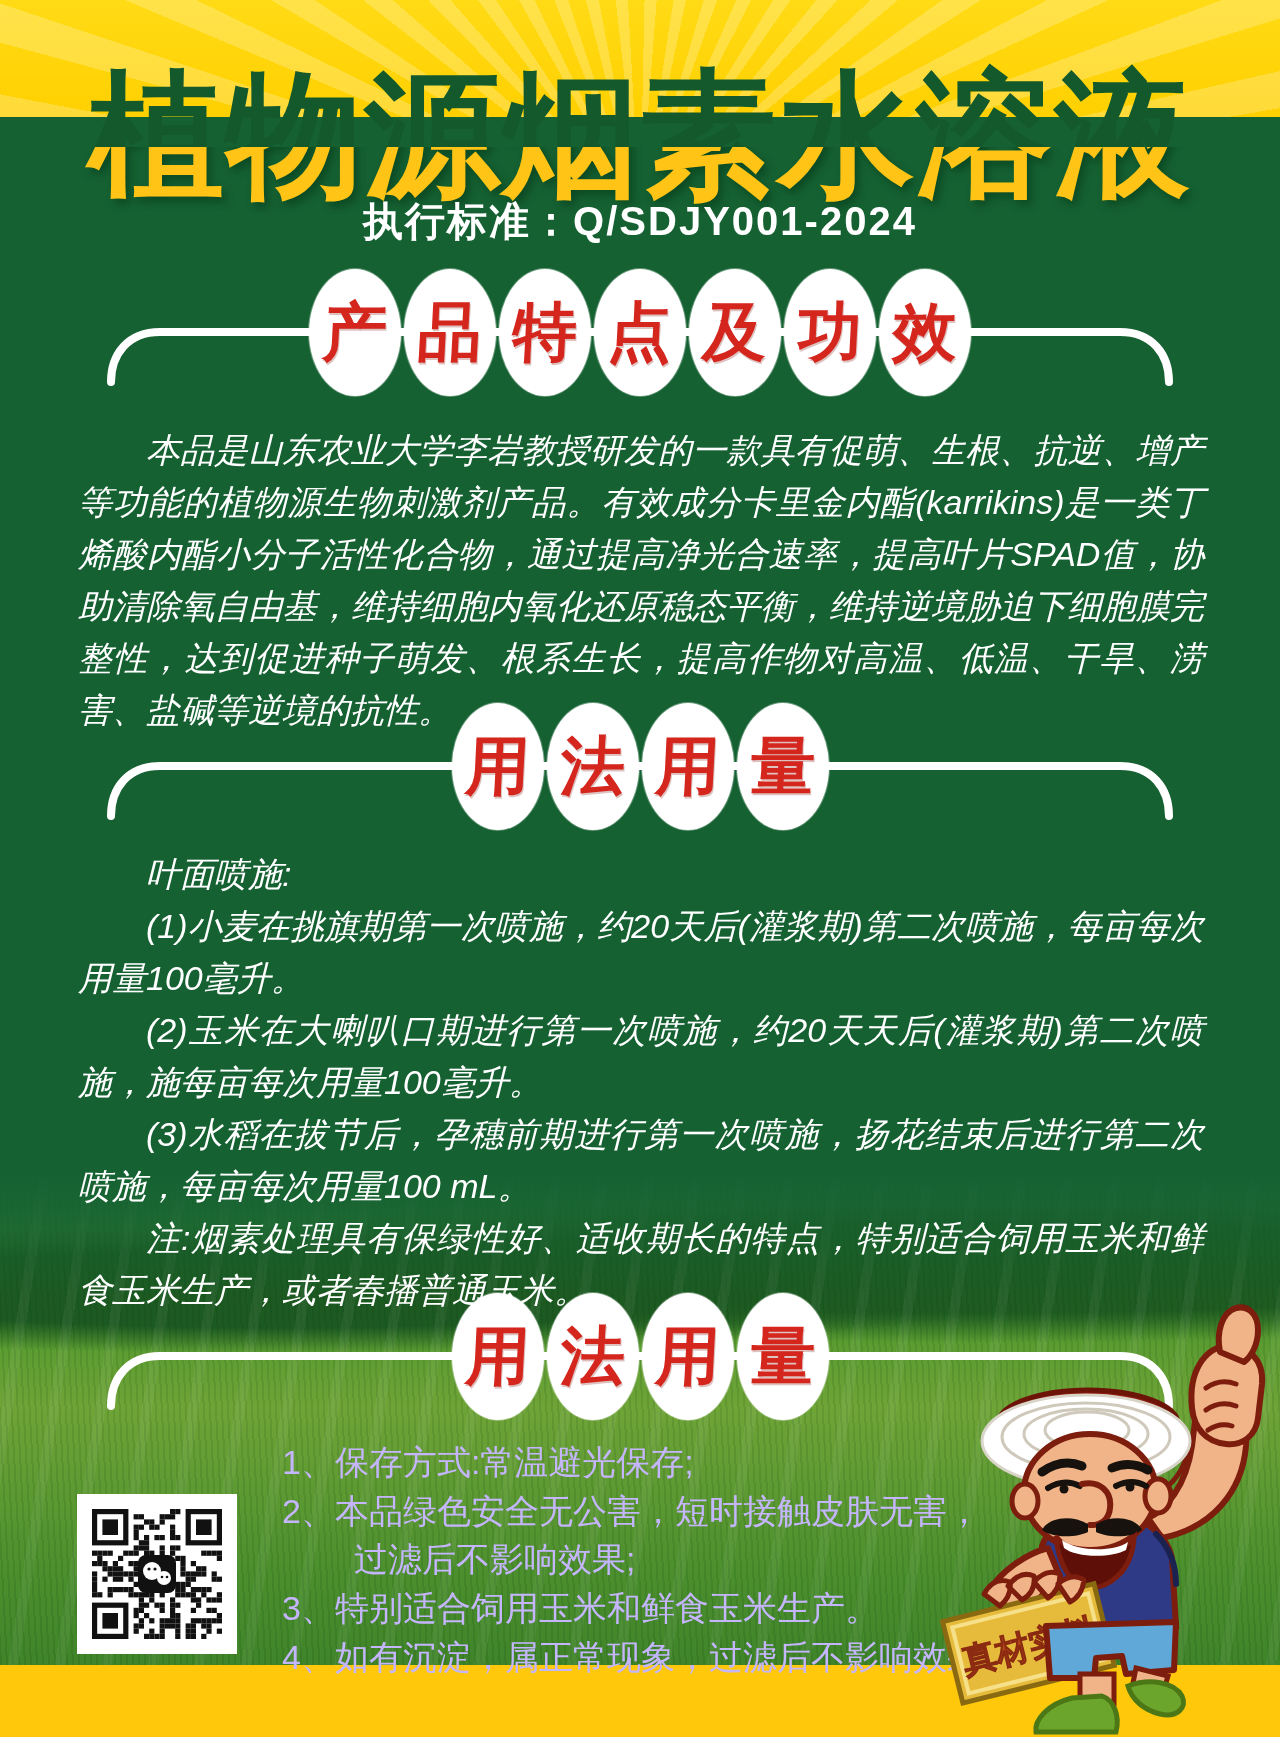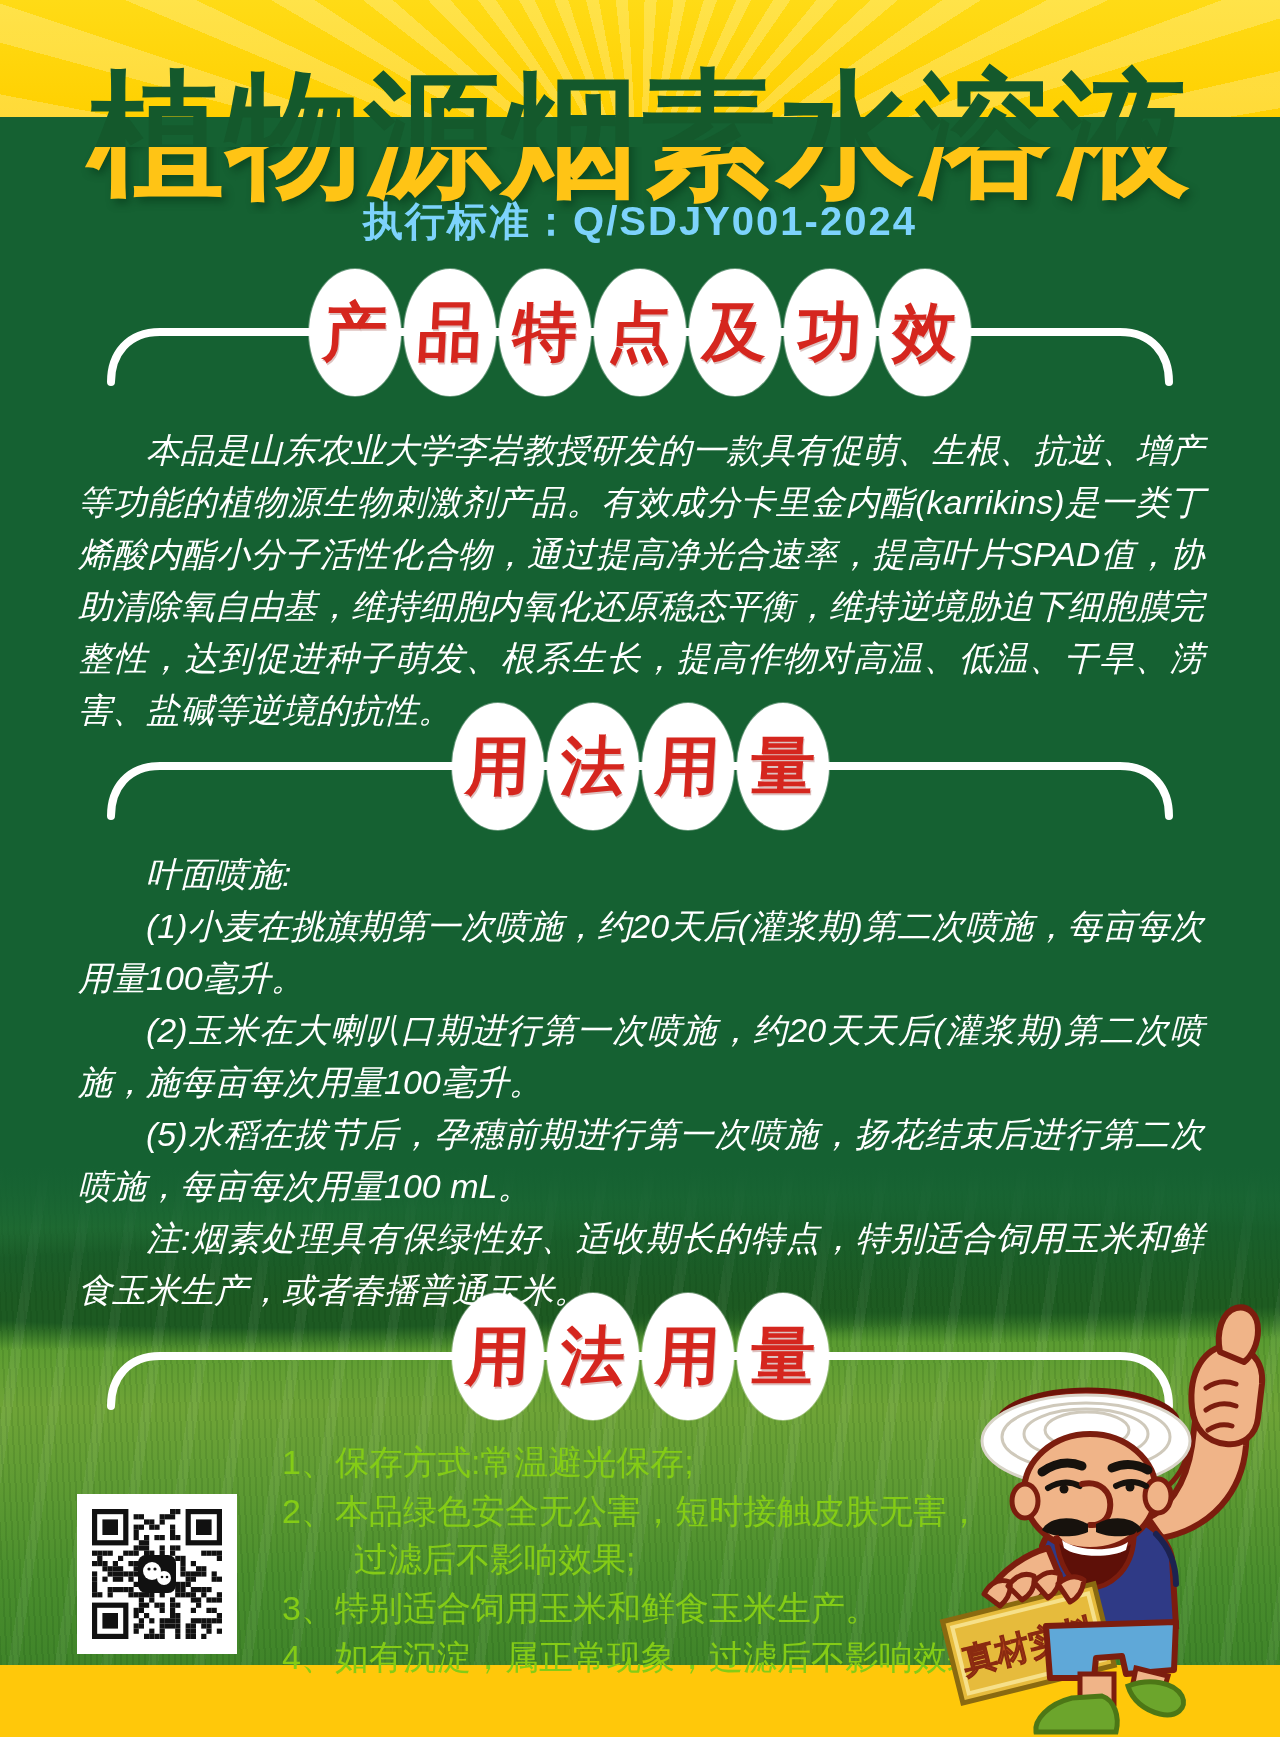--- a/index.html
+++ b/index.html
@@ -29,21 +29,21 @@
     background:linear-gradient(180deg,#156132 0%,#156132 7%,rgba(21,97,50,.75) 16%,rgba(21,97,50,0) 32%);}
 
   
   .title-wrap{position:absolute;left:0;top:26px;width:1280px;height:164px;margin-top:30px;}
   .title-layer{position:absolute;left:0;top:0;width:100%;text-align:center;
     font-family:"DejaVu Sans","Liberation Sans",sans-serif;font-weight:900;
     font-size:136px;line-height:158px;letter-spacing:2px;white-space:nowrap;}
   .title-green{color:#14592c;clip-path:inset(0 0 calc(100% - 91px) 0);}
   .title-yellow{color:#ffc415;clip-path:inset(91px 0 0 0);text-shadow:4px 5px 8px rgba(0,45,18,.45);}
 
-  .standard{position:absolute;left:0;top:194px;width:1280px;text-align:center;color:#7dd3fc;
+  .standard{position:absolute;left:0;top:194px;width:1280px;text-align:center;color:#ffffff;
     font-size:40px;font-weight:bold;letter-spacing:2px;}
 
   
   .sec-header{position:absolute;left:0;width:1280px;height:170px;}
   .sec-line{position:absolute;left:104px;top:56px;}
   .sec-ovals{position:absolute;left:0;top:0;width:100%;height:128px;
     display:flex;justify-content:center;align-items:center;gap:3px;}
   .oval{width:92px;height:127px;background:#fff;border-radius:50%;flex:0 0 auto;
     display:flex;align-items:center;justify-content:center;box-shadow:0 0 0 1px rgba(255,255,255,.35);}
   .oval-char{font-family:"DejaVu Serif","Liberation Serif",serif;font-weight:bold;
@@ -54,21 +54,21 @@
   #header-notes{top:1292px;}
 
   
   .body-text{position:absolute;left:78px;width:1126px;color:#fff;font-size:34px;
     line-height:52px;text-align:justify;font-style:italic;}
   .body-text p{margin:0;text-indent:2em;}
   #features-body{top:424px;}
   #usage-body{top:848px;}
 
   
-  .notes-list{position:absolute;left:282px;top:1438px;width:940px;color:#84cc16;font-size:34px;line-height:48px;}
+  .notes-list{position:absolute;left:282px;top:1438px;width:940px;color:#c4b5fd;font-size:34px;line-height:48px;}
   .note-item{margin:0 0 1px 0;padding-left:72px;text-indent:-72px;}
   .note-cont{display:block;padding-left:0;text-indent:0;}
 
   
   .qr-box{position:absolute;left:77px;top:1494px;width:160px;height:160px;background:#fff;}
 
   
   .mascot{position:absolute;left:930px;top:1296px;width:352px;height:441px;}
 
   .plaque-text{font-family:"DejaVu Serif","Liberation Serif",serif;font-weight:bold;}
@@ -139,21 +139,21 @@
         <span class="oval">
           <span class="oval-char">量</span>
         </span>
       </div>
   </div>
 
   <div class="body-text" id="usage-body">
       <p>叶面喷施:</p>
       <p>(1)小麦在挑旗期第一次喷施，约20天后(灌浆期)第二次喷施，每亩每次用量100毫升。</p>
       <p>(2)玉米在大喇叭口期进行第一次喷施，约20天天后(灌浆期)第二次喷施，施每亩每次用量100毫升。</p>
-      <p>(5)水稻在拔节后，孕穗前期进行第一次喷施，扬花结束后进行第二次喷施，每亩每次用量100 mL。</p>
+      <p>(3)水稻在拔节后，孕穗前期进行第一次喷施，扬花结束后进行第二次喷施，每亩每次用量100 mL。</p>
       <p>注:烟素处理具有保绿性好、适收期长的特点，特别适合饲用玉米和鲜食玉米生产，或者春播普通玉米。</p>
     </div>
 
   <div class="sec-header" id="header-notes">
     <svg class="sec-line" width="1072" height="66" viewBox="0 0 1072 66">
       <path d="M7 58 C7 30 24 8 56 8 L1016 8 C1048 8 1065 30 1065 58" fill="none" stroke="#ffffff" stroke-width="8" stroke-linecap="round"></path>
     </svg>
     <div class="sec-ovals">
         <span class="oval">
           <span class="oval-char">用</span>

